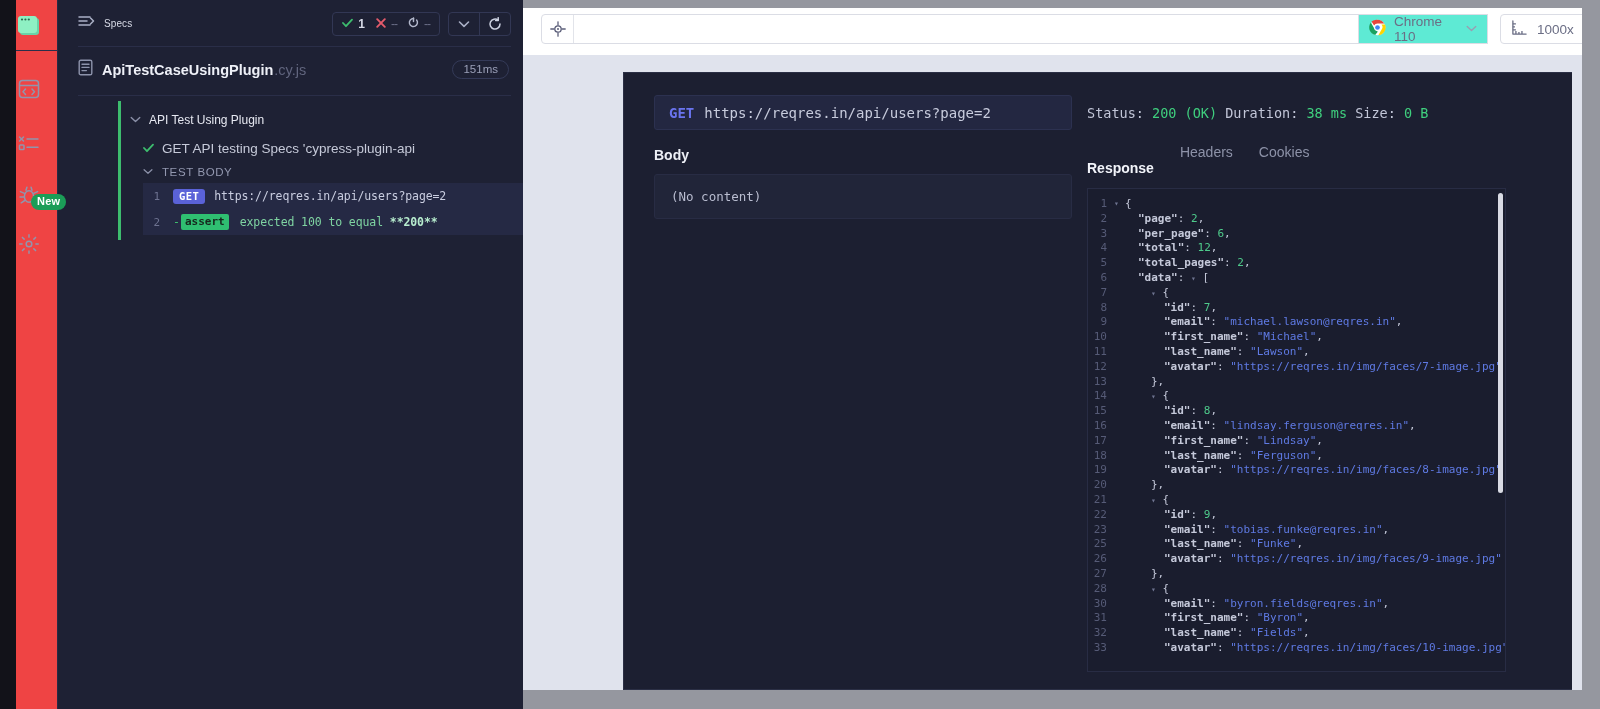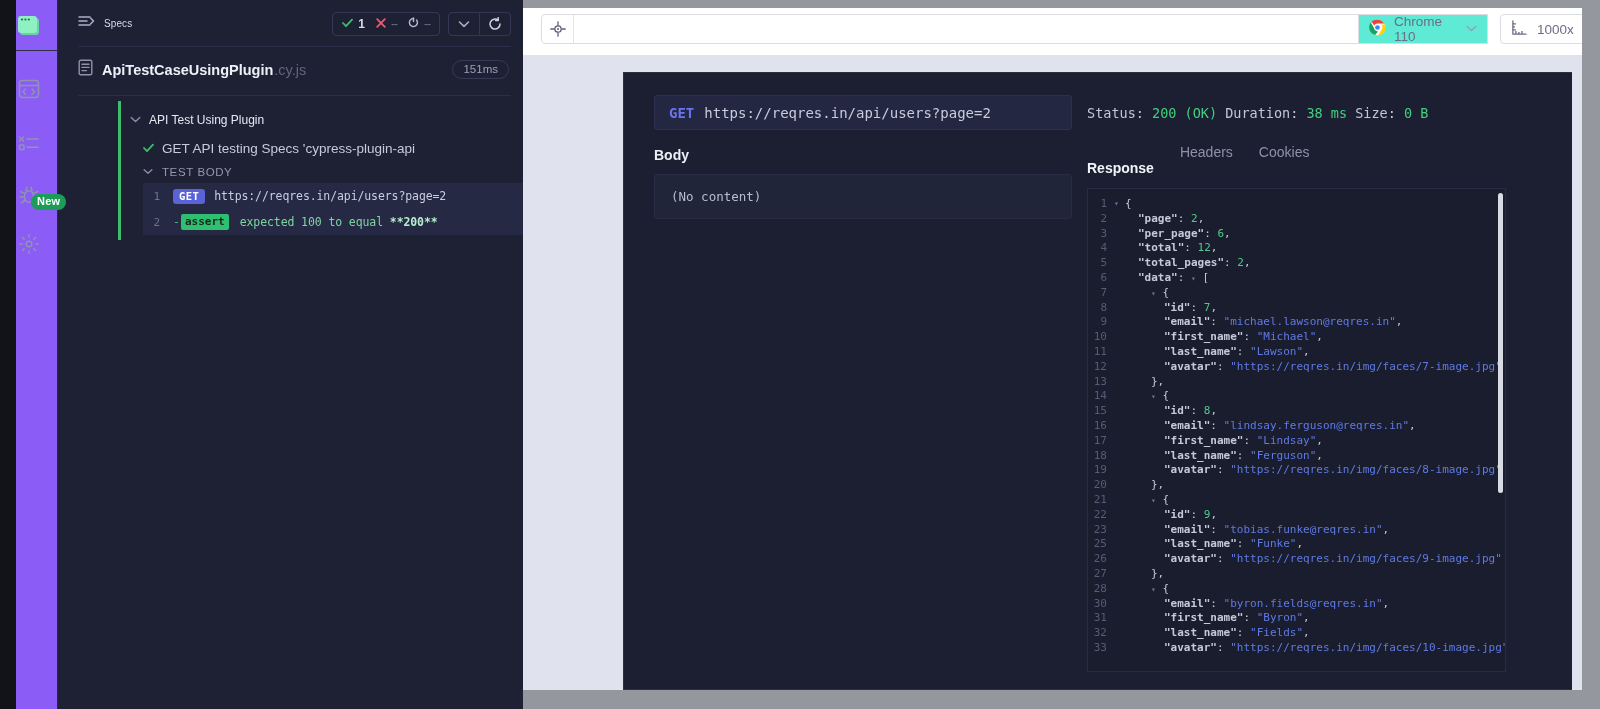--- a/index.html
+++ b/index.html
@@ -9,21 +9,21 @@
     background: #95979f;
     font-family: "Liberation Sans", sans-serif;
     -webkit-font-smoothing: antialiased;
   }
   .app { position: relative; width: 1600px; height: 709px; }
 
   
   .rail {
     position: absolute; left: 0; top: 0;
     width: 58px; height: 709px;
-    background: #8b5cf6;
+    background: #ef4444;
     border-right: 1px solid #262a44;
   }
   .rail-darkedge {
     position: absolute; left: 0; top: 0; width: 16px; height: 709px;
     background: #121219;
   }
   .rail-logo {
     position: absolute; left: 18px; top: 16px;
     width: 24px; height: 22px;
   }

